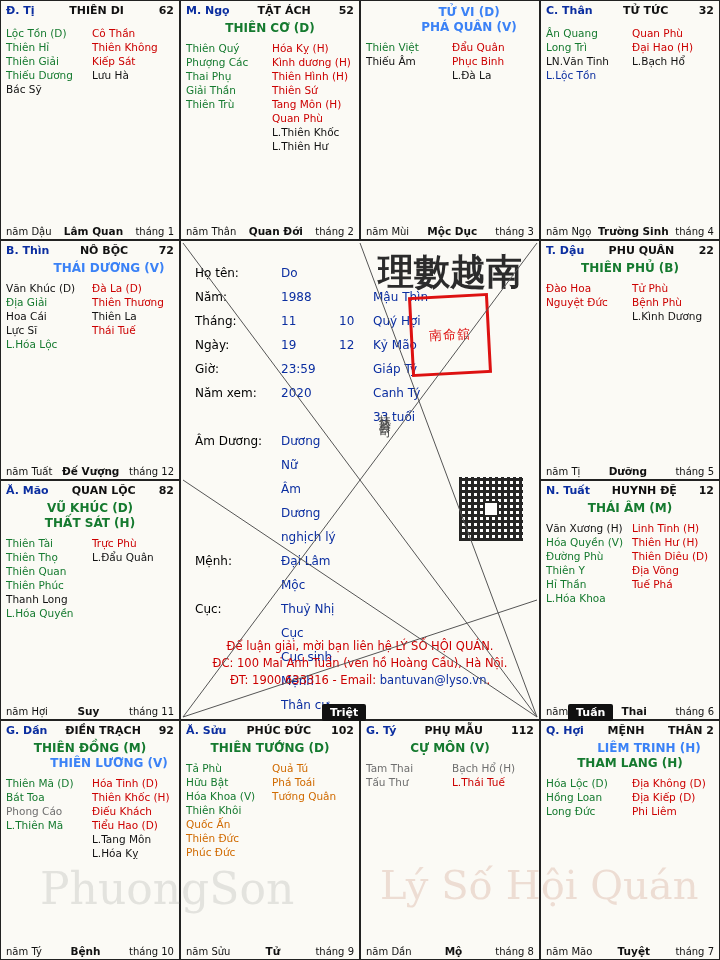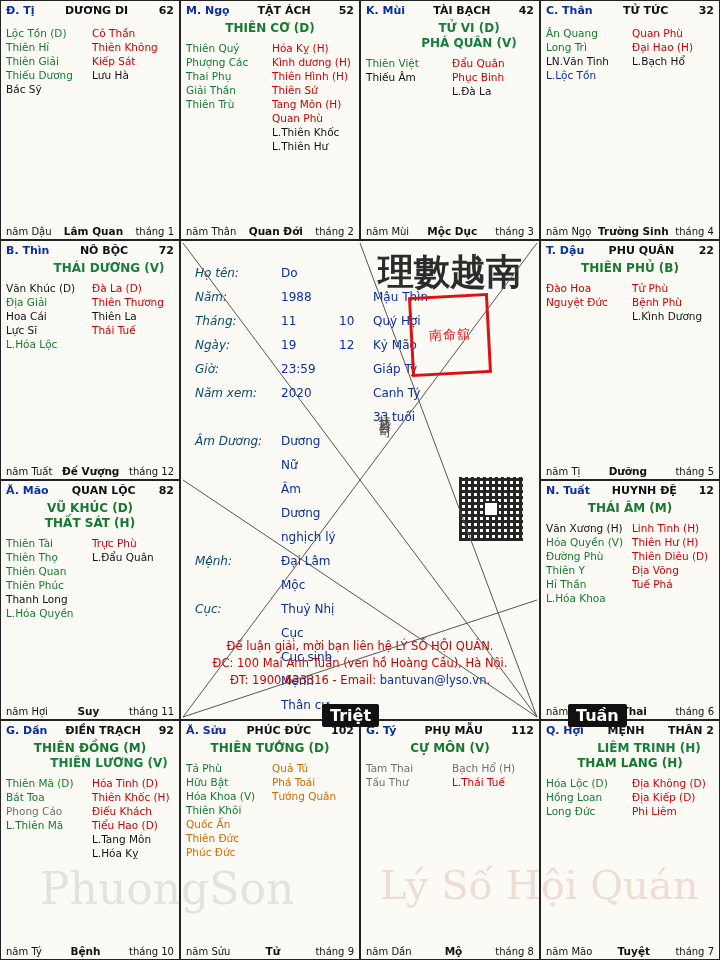--- a/index.html
+++ b/index.html
@@ -44,21 +44,21 @@
   .p-name{color:#111;font-weight:bold;}
   .p-num{color:#111;font-weight:bold;}
   .p-stars-main{
     text-align:center;
     margin-top:4px;
     line-height:15px;
     font-weight:bold;
     font-size:12px;
   }
   .sm-green{color:#157a2f;}
-  .sm-red{color:#15803d;margin-left:38px;}
+  .sm-red{color:#3b82f6;margin-left:38px;}
   .p-cols{
     display:flex;
     padding:5px 5px 0 5px;
     gap:4px;
   }
   .p-col{flex:1;line-height:14px;font-size:10.5px;}
   .c-green{color:#157a2f;}
   .c-red{color:#cc0000;}
   .c-blue{color:#0b2ea0;}
   .c-gray{color:#6f6f6f;}
@@ -75,21 +75,21 @@
   .p-foot .f-right{color:#111;}
 
   
   .info{
     position:absolute;left:14px;top:20px;width:330px;
     font-size:12px;
     line-height:24px;
     color:#0b2ea0;
   }
   .info-row{display:flex;}
-  .info-label{width:86px;color:#0c4a6e;font-style:italic;}
+  .info-label{width:86px;color:#000000;}
   .info-v1{width:58px;}
   .info-v2{width:34px;}
   .info-v3{flex:1;}
   .contact{
     position:absolute;left:0;right:0;bottom:30px;
     text-align:center;
     color:#cc0000;
     font-size:11.5px;
     line-height:17px;
   }
@@ -134,21 +134,21 @@
     opacity:.85;
   }
   .qr::after{
     content:"";position:absolute;left:24px;top:24px;width:16px;height:16px;
     background:#fff;border:2px solid #000;box-sizing:border-box;
   }
   
   .badge{
     position:absolute;
     background:#111;color:#fff;
-    font-size:16px;font-weight:bold;
+    font-size:11px;font-weight:bold;
     padding:2px 8px;
     border-radius:2px;
     z-index:30;
   }
   #badge-triet{left:322px;top:704px;}
   #badge-tuan{left:568px;top:704px;}
   
   #lines{position:absolute;left:0;top:0;width:720px;height:960px;z-index:5;pointer-events:none;}
   
   .wm{
@@ -172,21 +172,21 @@
 <body>
 
 <div class="wm">PhuongSon</div>
 <div class="wm2">Lý Số Hội Quán</div>
 
 <div id="chart">
 
   <div class="cell">
     <div class="p-head">
       <span class="p-chi">Đ. Tị</span>
-      <span class="p-name">DƯƠNG DI</span>
+      <span class="p-name">THIÊN DI</span>
       <span class="p-num">62</span>
     </div>
     <div class="p-stars-main"></div>
     <div class="p-cols">
       <div class="p-col">
           <div class="c-green">Lộc Tồn (D)</div>
           <div class="c-green">Thiên Hỉ</div>
           <div class="c-green">Thiên Giải</div>
           <div class="c-green">Thiếu Dương</div>
           <div class="c-dark">Bác Sỹ</div>
@@ -234,25 +234,20 @@
         </div>
     </div>
     <div class="p-foot">
       <span class="f-left">năm Thân</span>
       <span class="f-mid">Quan Đới</span>
       <span class="f-right">tháng 2</span>
     </div>
   </div>
 
   <div class="cell">
-    <div class="p-head">
-      <span class="p-chi">K. Mùi</span>
-      <span class="p-name">TÀI BẠCH</span>
-      <span class="p-num">42</span>
-    </div>
     <div class="p-stars-main">
         <div class="sm-red">TỬ VI (D)</div>
         <div class="sm-red">PHÁ QUÂN (V)</div>
       </div>
     <div class="p-cols">
       <div class="p-col">
           <div class="c-green">Thiên Việt</div>
           <div class="c-dark">Thiếu Âm</div>
         </div>
       <div class="p-col">

